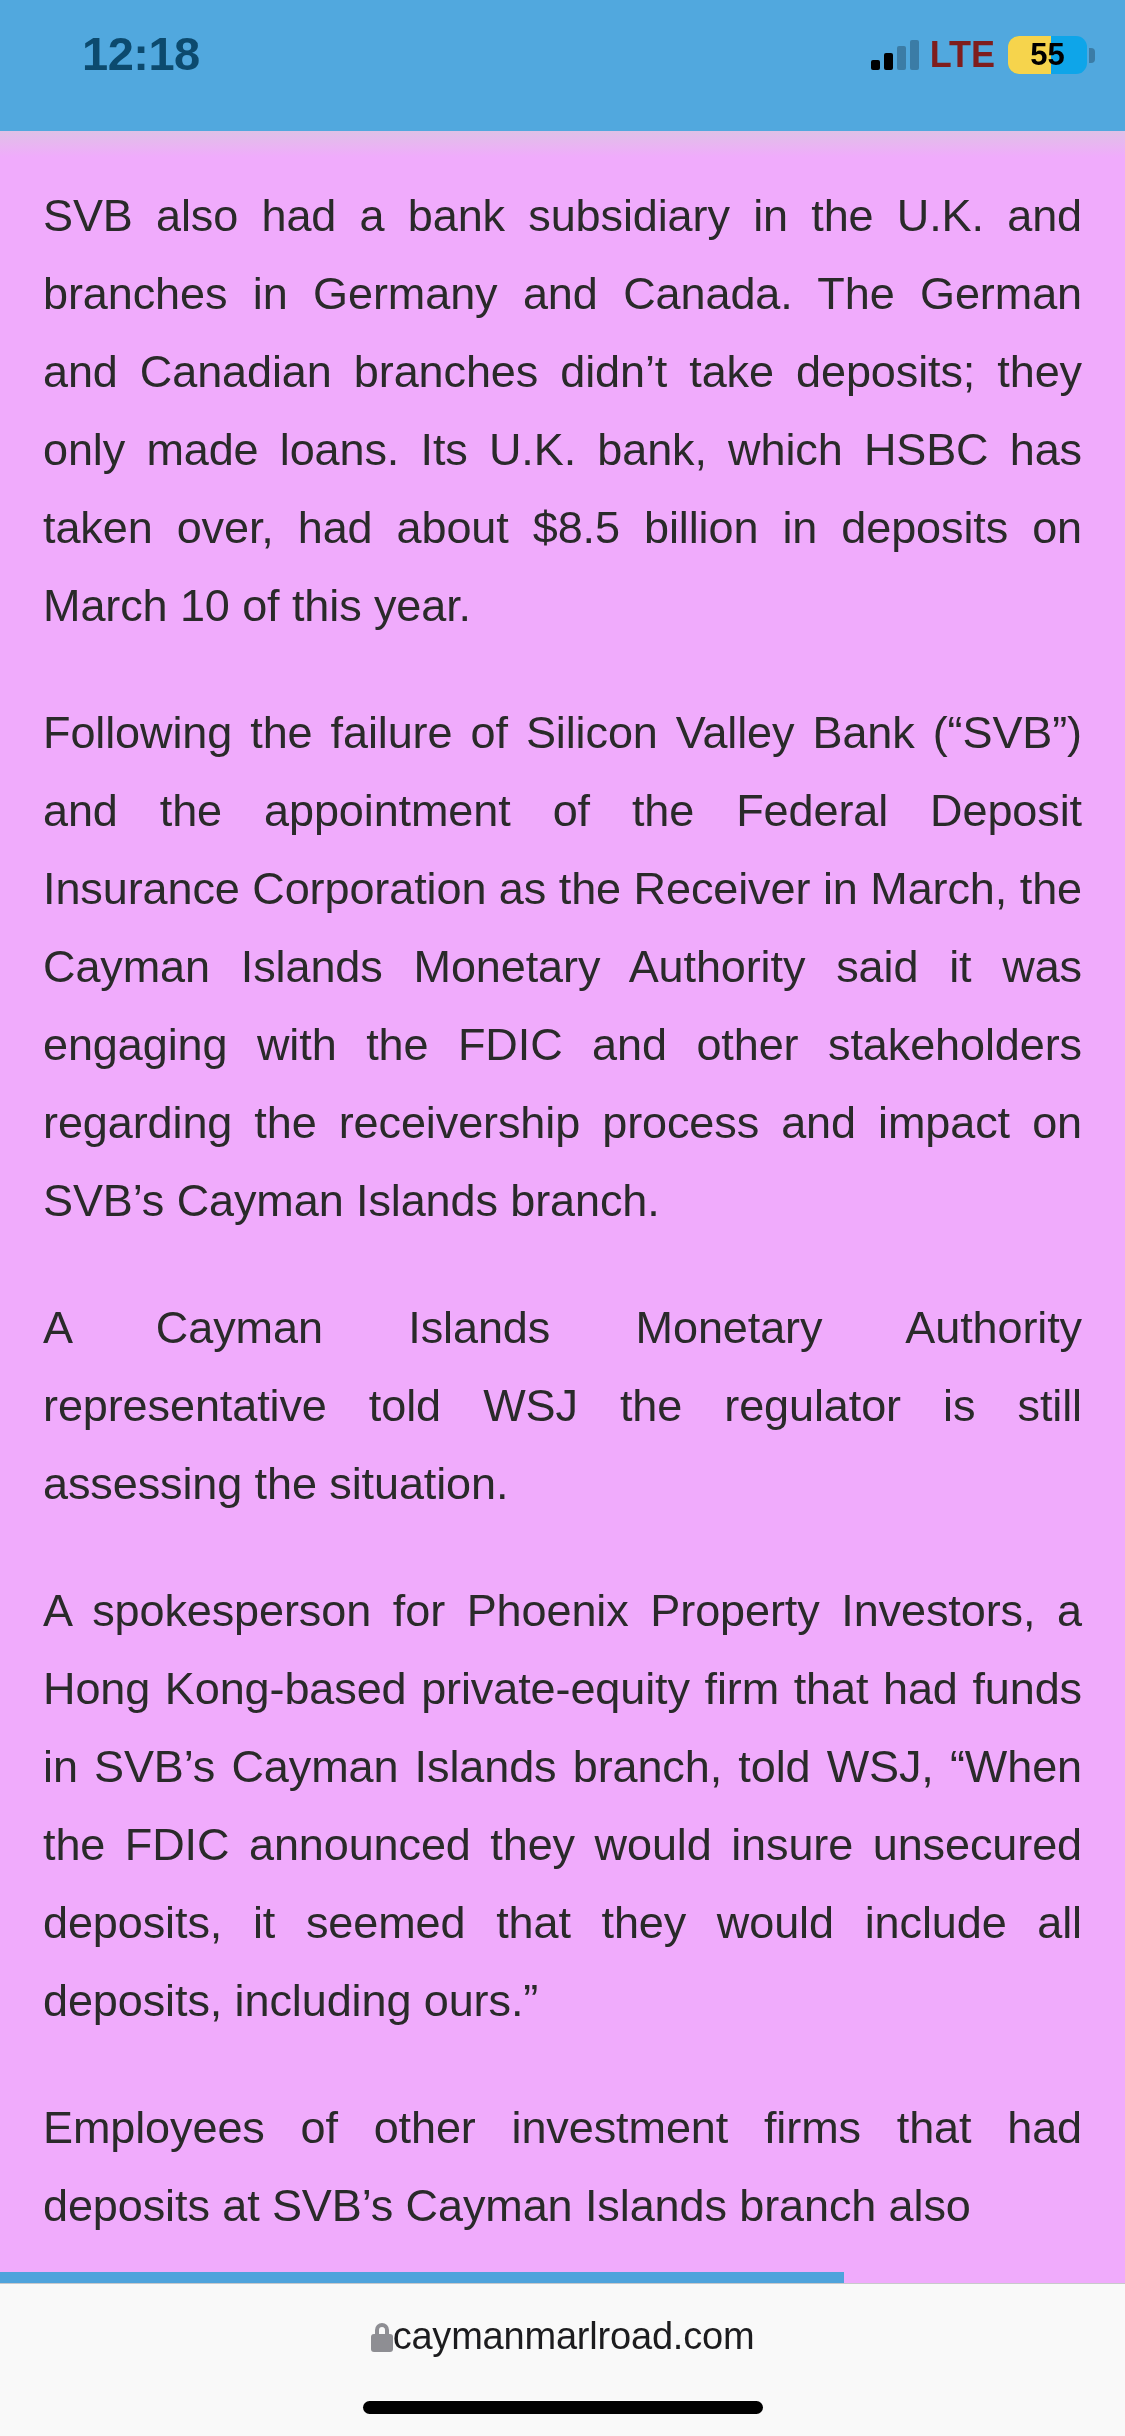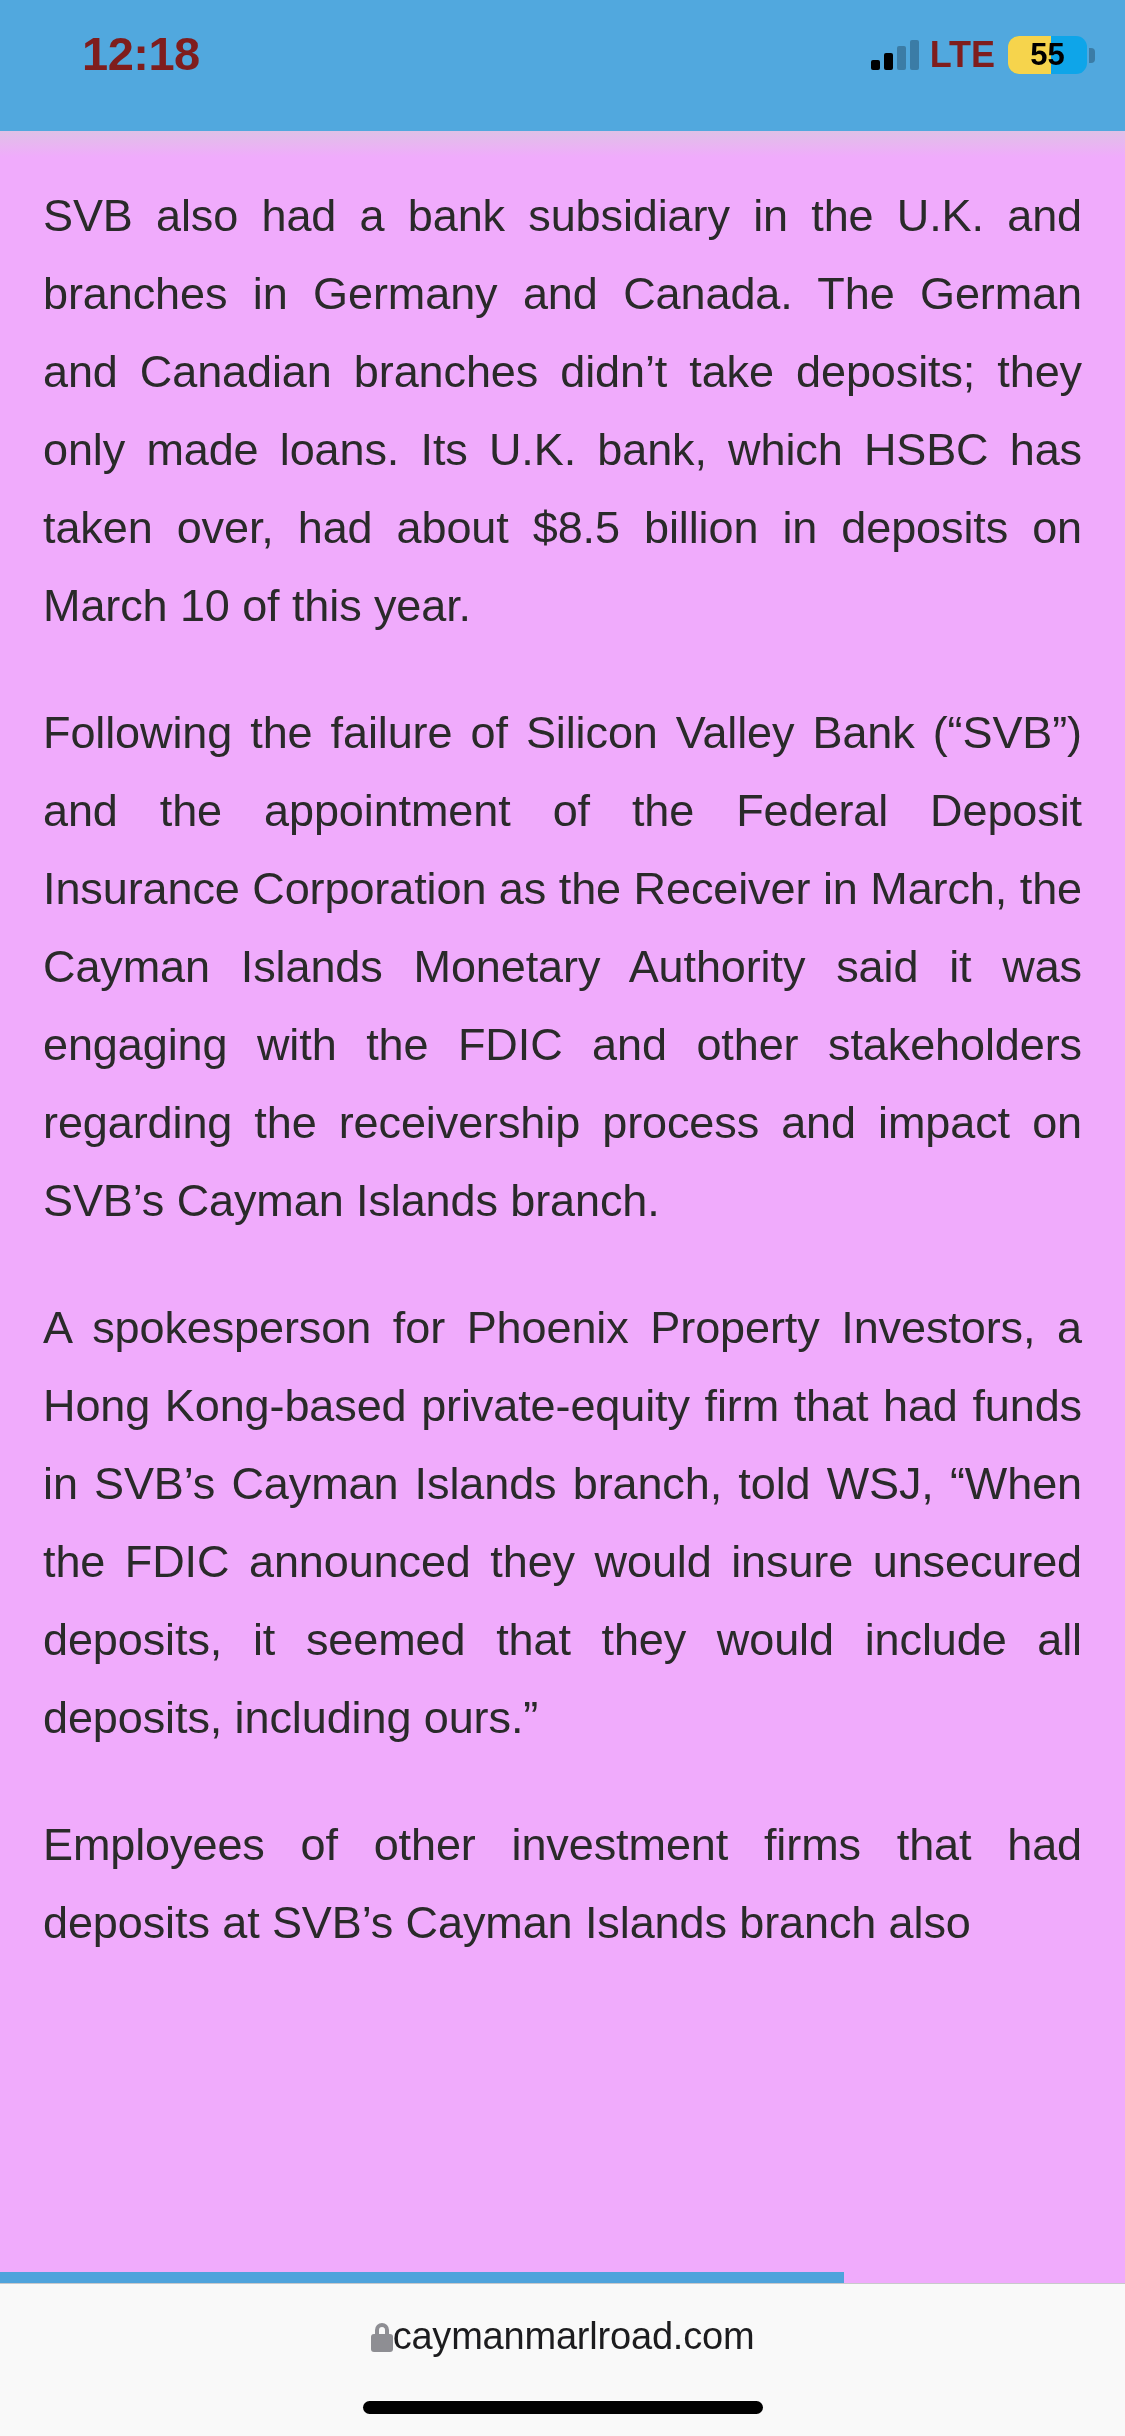--- a/index.html
+++ b/index.html
@@ -22,21 +22,21 @@
     width:1125px; height:131px;
     background:#51a8de;
     z-index:30;
   }
   #status-time {
     position:absolute;
     left:82px; top:28px;
     font-size:47px;
     font-weight:600;
     letter-spacing:-0.5px;
-    color:#7f1d1d;
+    color:#0c4a6e;
     line-height:52px;
   }
   #status-right {
     position:absolute;
     right:38px; top:32px;
     display:flex;
     align-items:center;
     gap:11px;
     height:46px;
   }
@@ -222,20 +222,21 @@
         <span id="battery-cap"></span>
       </span>
     </div>
   </div>
 
   <div id="content">
     <div id="content-shade"></div>
     <div id="article">
       <p class="para">SVB also had a bank subsidiary in the U.K. and branches in Germany and Canada. The German and Canadian branches didn’t take deposits; they only made loans. Its U.K. bank, which HSBC has taken over, had about $8.5 billion in deposits on March 10 of this year.</p>
       <p class="para">Following the failure of Silicon Valley Bank (“SVB”) and the appointment of the Federal Deposit Insurance Corporation as the Receiver in March, the Cayman Islands Monetary Authority said it was engaging with the FDIC and other stakeholders regarding the receivership process and impact on SVB’s Cayman Islands branch.</p>
+      <p class="para">A Cayman Islands Monetary Authority representative told WSJ the regulator is still assessing the situation.</p>
       <p class="para">A spokesperson for Phoenix Property Investors, a Hong Kong-based private-equity firm that had funds in SVB’s Cayman Islands branch, told WSJ, “When the FDIC announced they would insure unsecured deposits, it seemed that they would include all deposits, including ours.”</p>
       <p class="para">Employees of other investment firms that had deposits at SVB’s Cayman Islands branch also</p>
     </div>
   </div>
 
   <div id="progress-track">
     <div id="progress-fill" style="width: 75%; background: rgb(79, 163, 220);"></div>
   </div>
 
   <div id="toolbar" style="background: rgb(249, 249, 249);">

